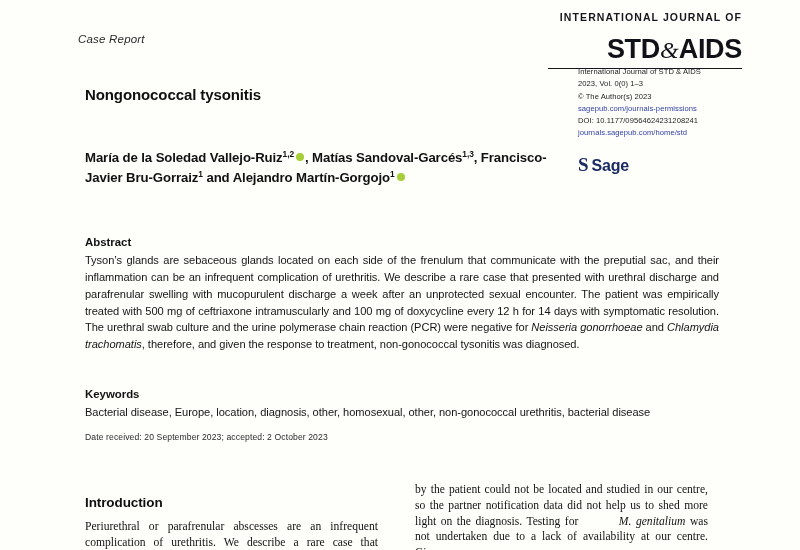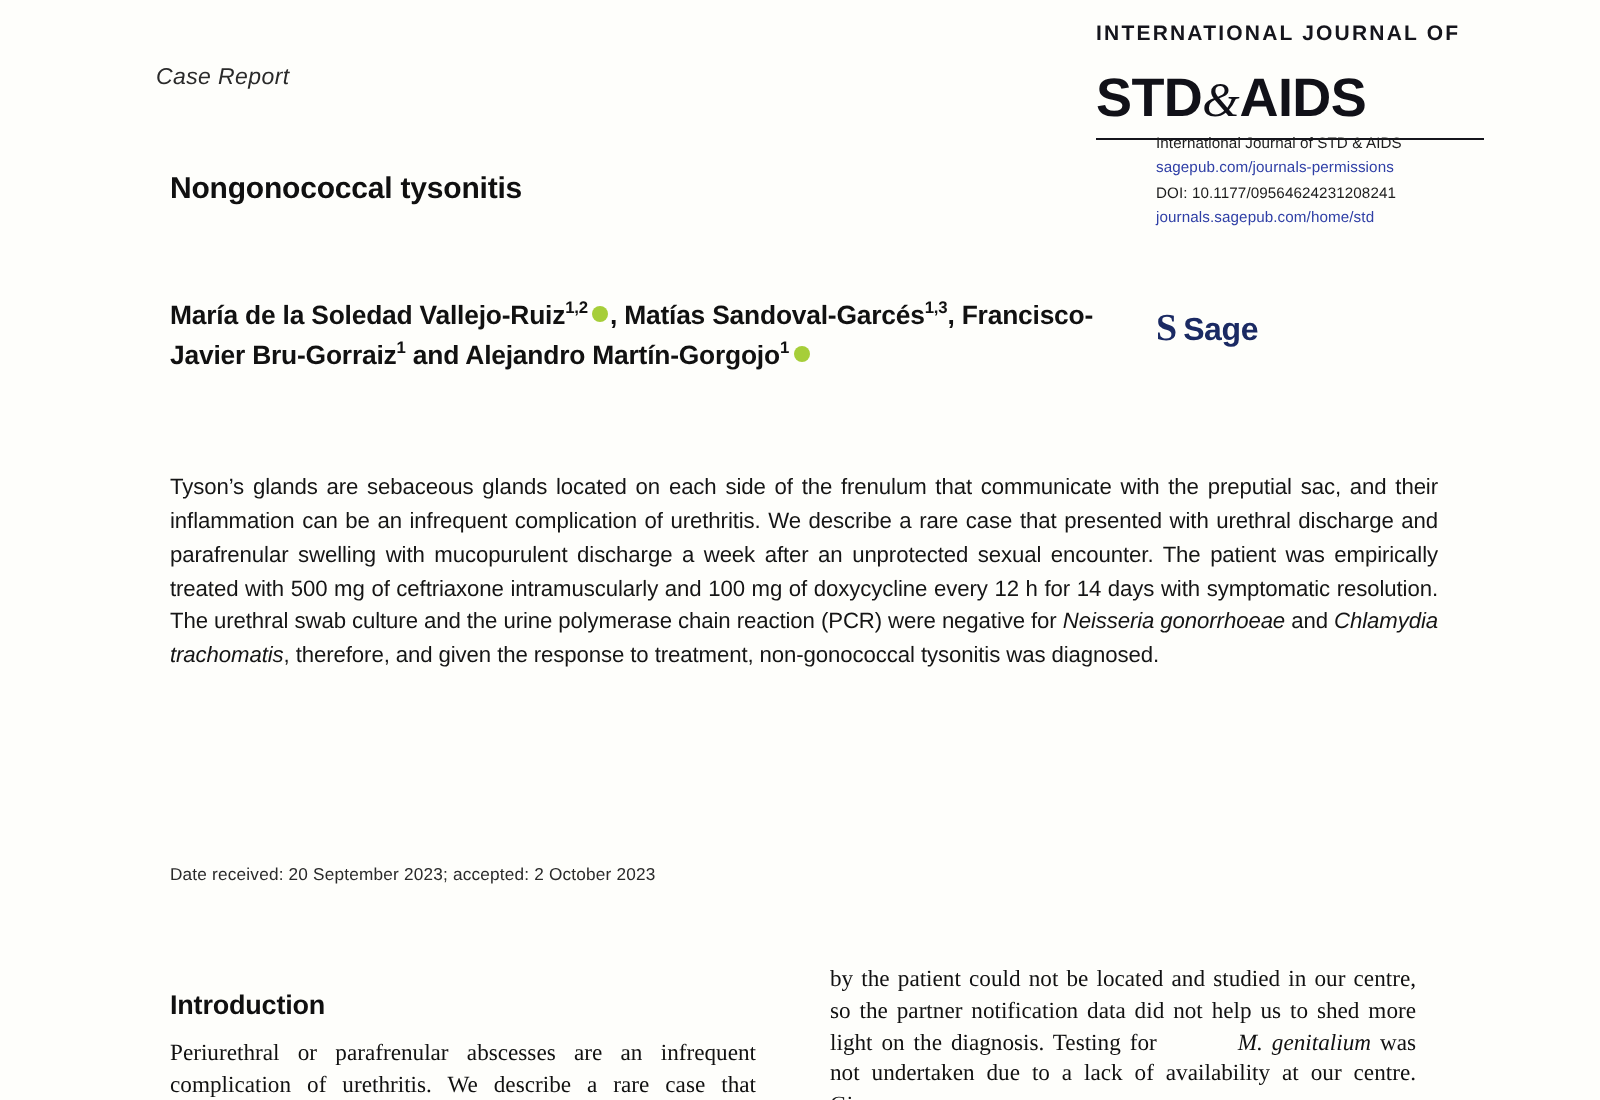--- a/index.html
+++ b/index.html
@@ -44,21 +44,21 @@
     color: #2a2a2a;
     letter-spacing: 0.2px;
   }
 
   
   .masthead {
     position: absolute;
     right: 58px;
     top: 12px;
     width: 194px;
-    text-align: left;
+    text-align: right;
   }
   .masthead-top {
     font-family: "Liberation Sans", sans-serif;
     font-weight: bold;
     font-size: 10.5px;
     letter-spacing: 1.1px;
     color: #15151c;
     line-height: 1.1;
     white-space: nowrap;
   }
@@ -264,39 +264,46 @@
     <div class="masthead">
       <div class="masthead-top">INTERNATIONAL JOURNAL OF</div>
       <div class="masthead-main">
         <span>STD</span><span class="amp">&amp;</span><span>AIDS</span>
       </div>
       <div class="masthead-rule"></div>
     </div>
 
     <div class="journal-meta">
       <span class="ln">International Journal of STD &amp; AIDS</span>
+      <span class="ln">2023, Vol. 0(0) 1–3</span>
+      <span class="ln">© The Author(s) 2023</span>
       <span class="ln lnk">sagepub.com/journals-permissions</span>
       <span class="ln">DOI: 10.1177/09564624231208241</span>
       <span class="ln lnk">journals.sagepub.com/home/std</span>
     </div>
 
     <div class="sage-logo">
       <span class="sage-s">S</span>
       <span class="sage-word">Sage</span>
     </div>
   </div>
 
   <h1 class="title">Nongonococcal tysonitis</h1>
 
   <div class="authors"><span>María de la Soledad Vallejo-Ruiz</span><sup>1,2</sup><span class="orcid"></span><span>, </span><span>Matías Sandoval-Garcés</span><sup>1,3</sup><span>, </span><span>Francisco-Javier Bru-Gorraiz</span><sup>1</sup><span> and </span><span>Alejandro Martín-Gorgojo</span><sup>1</sup><span class="orcid"></span></div>
 
   <div class="abstract-block">
+    <div class="sec-head">Abstract</div>
     <div class="abstract-text"><span>Tyson’s glands are sebaceous glands located on each side of the frenulum that communicate with the preputial sac, and their inflammation can be an infrequent complication of urethritis. We describe a rare case that presented with urethral discharge and parafrenular swelling with mucopurulent discharge a week after an unprotected sexual encounter. The patient was empirically treated with 500 mg of ceftriaxone intramuscularly and 100 mg of doxycycline every 12 h for 14 days with symptomatic resolution. The urethral swab culture and the urine polymerase chain reaction (PCR) were negative for </span><i>Neisseria gonorrhoeae</i><span> and </span><i>Chlamydia trachomatis</i><span>, therefore, and given the response to treatment, non-gonococcal tysonitis was diagnosed.</span></div>
   </div>
 
+  <div class="keywords-block">
+    <div class="sec-head">Keywords</div>
+    <div class="keywords-text">Bacterial disease, Europe, location, diagnosis, other, homosexual, other, non-gonococcal urethritis, bacterial disease</div>
+  </div>
 
   <div class="date-received">Date received: 20 September 2023; accepted: 2 October 2023</div>
 
   <div class="body-cols">
     <div class="col col-left">
       <div class="body-head">Introduction</div>
       <div class="body-text"><span>Periurethral or parafrenular abscesses are an infrequent complication of urethritis. We describe a rare case that presented as a distal swelling of the penile shaft secondary</span></div>
     </div>
     <div class="col col-right">
       <div class="body-text"><span>by the patient could not be located and studied in our centre, so the partner notification data did not help us to shed more light on the diagnosis. Testing for </span><i>M. genitalium</i><span> was not undertaken due to a lack of availability at our centre. Given</span></div>

